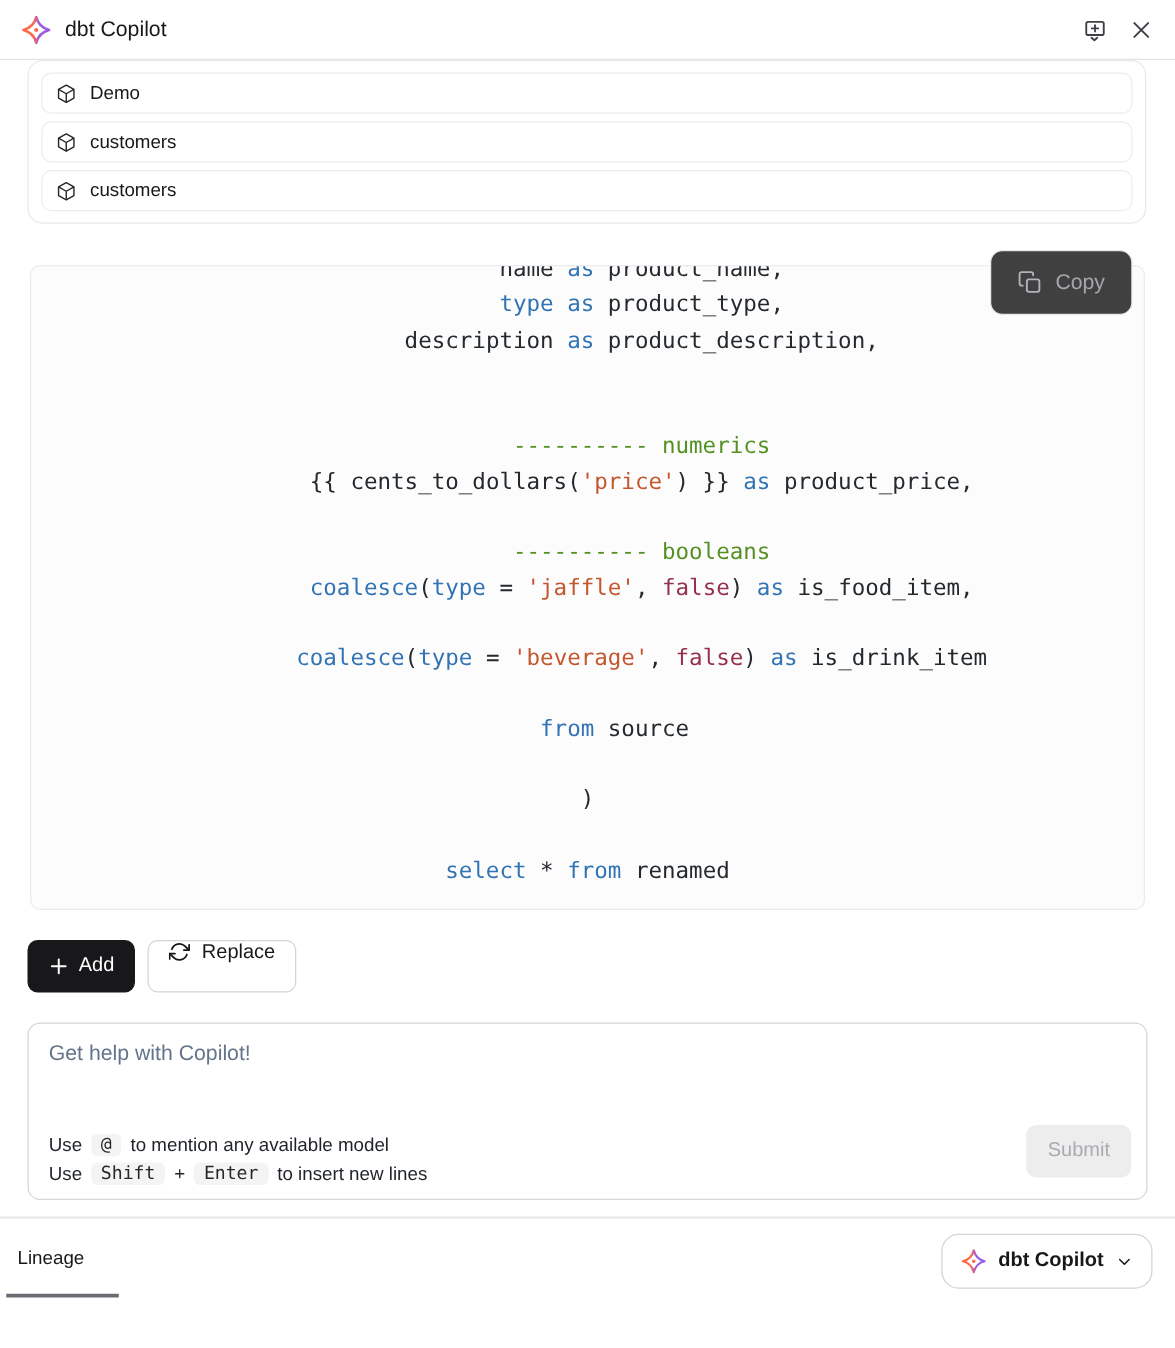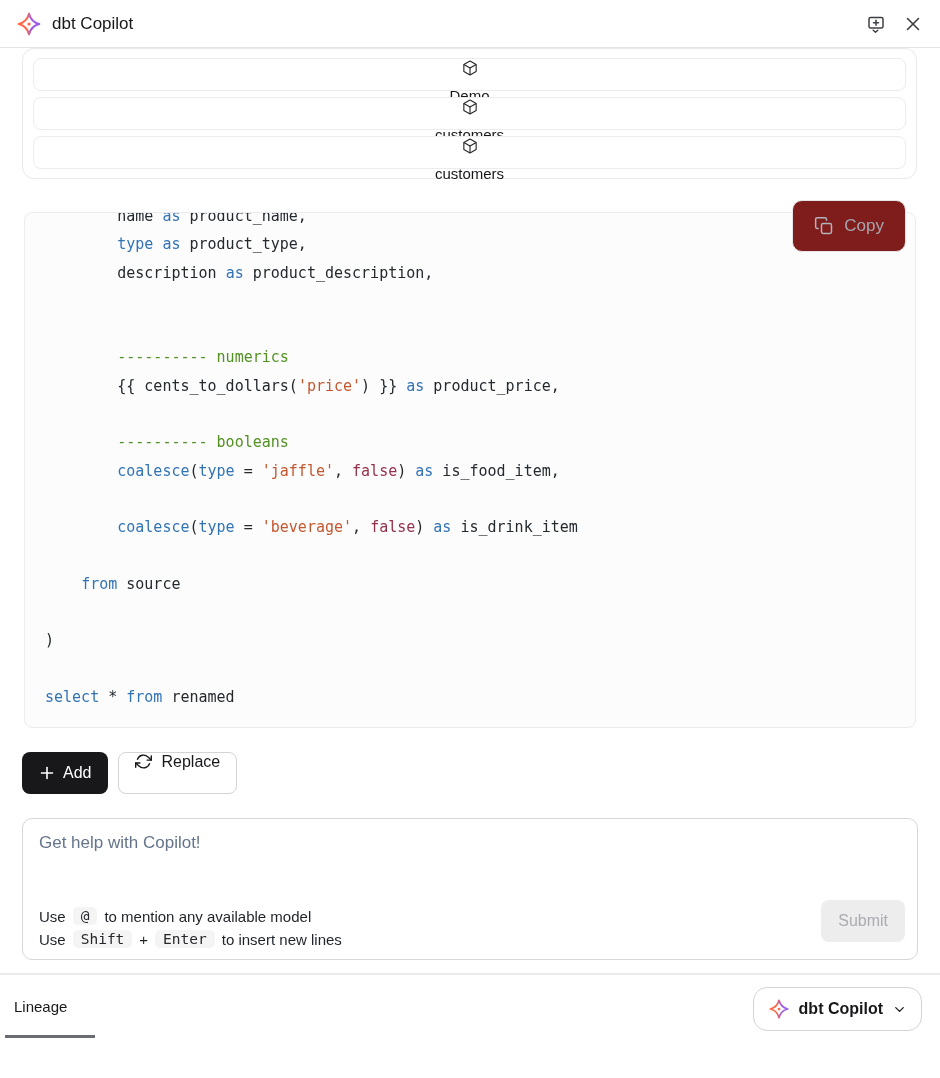--- a/index.html
+++ b/index.html
@@ -21,38 +21,38 @@
     border-bottom:1px solid #e4e4e7;}
   .header .logo{display:flex;align-items:center;}
   .header-title{font-size:17px;font-weight:500;margin-left:10px;color:#18181b;}
   .header-actions{margin-left:auto;display:flex;align-items:center;gap:14px;color:#3f3f46;}
   .icon-btn{display:flex;align-items:center;justify-content:center;padding:2px;}
 
   
   .chips-box{margin:0 23px 0 22px;border:1px solid #e9e9ee;border-radius:12px;
     padding:9px 10px;display:flex;flex-direction:column;gap:6px;}
   .model-chip{display:flex;align-items:center;gap:10px;height:33px;
-    border:1px solid #ececef;border-radius:8px;padding:0 10px;background:#fff;flex-direction:column;}
+    border:1px solid #ececef;border-radius:8px;padding:0 10px;background:#fff;}
   .model-chip .chip-label{font-size:15px;color:#18181b;}
 
   
   .code-wrap{position:relative;margin:33px 24px 0 24px;}
   .code-box{border:1px solid #ececf0;border-radius:8px;background:#fcfcfd;
     height:516px;overflow:hidden;}
   .code-pre{margin-top:-11px;padding:0 20px 20px 20px;
     font-family:"DejaVu Sans Mono","Liberation Mono",monospace;
-    font-size:15px;line-height:28.3px;color:#24292e;}
+    font-size:18px;line-height:28.3px;color:#24292e;text-align:center;}
   .code-line{white-space:pre;}
   .tok-k{color:var(--syntax-keyword);}
   .tok-c{color:var(--syntax-comment);}
   .tok-s{color:var(--syntax-string);}
   .tok-l{color:var(--syntax-literal);}
   .tok-t{color:#24292e;}
   .copy-btn{position:absolute;top:-12px;right:10px;height:52px;padding:0 21px;
-    display:flex;align-items:center;gap:10px;background:#7f1d1d;
+    display:flex;align-items:center;gap:10px;background:#404040;
     border:1px solid #e6e6ea;border-radius:10px;color:#a6a6ad;font-size:17px;text-align:right;}
 
   
   .actions-row{display:flex;align-items:center;gap:10px;margin:24px 22px 0 22px;}
   .add-btn{display:flex;align-items:center;gap:8px;height:42px;padding:4px 17px;
     background:var(--primary-button);color:#ffffff;border-radius:8px;
     font-size:16px;font-weight:500;}
   .replace-btn{display:flex;align-items:flex-start;gap:9px;height:42px;padding:0 16px;
     background:#ffffff;border:1px solid #d4d4d8;border-radius:8px;color:#18181b;
     font-size:16px;font-weight:500;}

